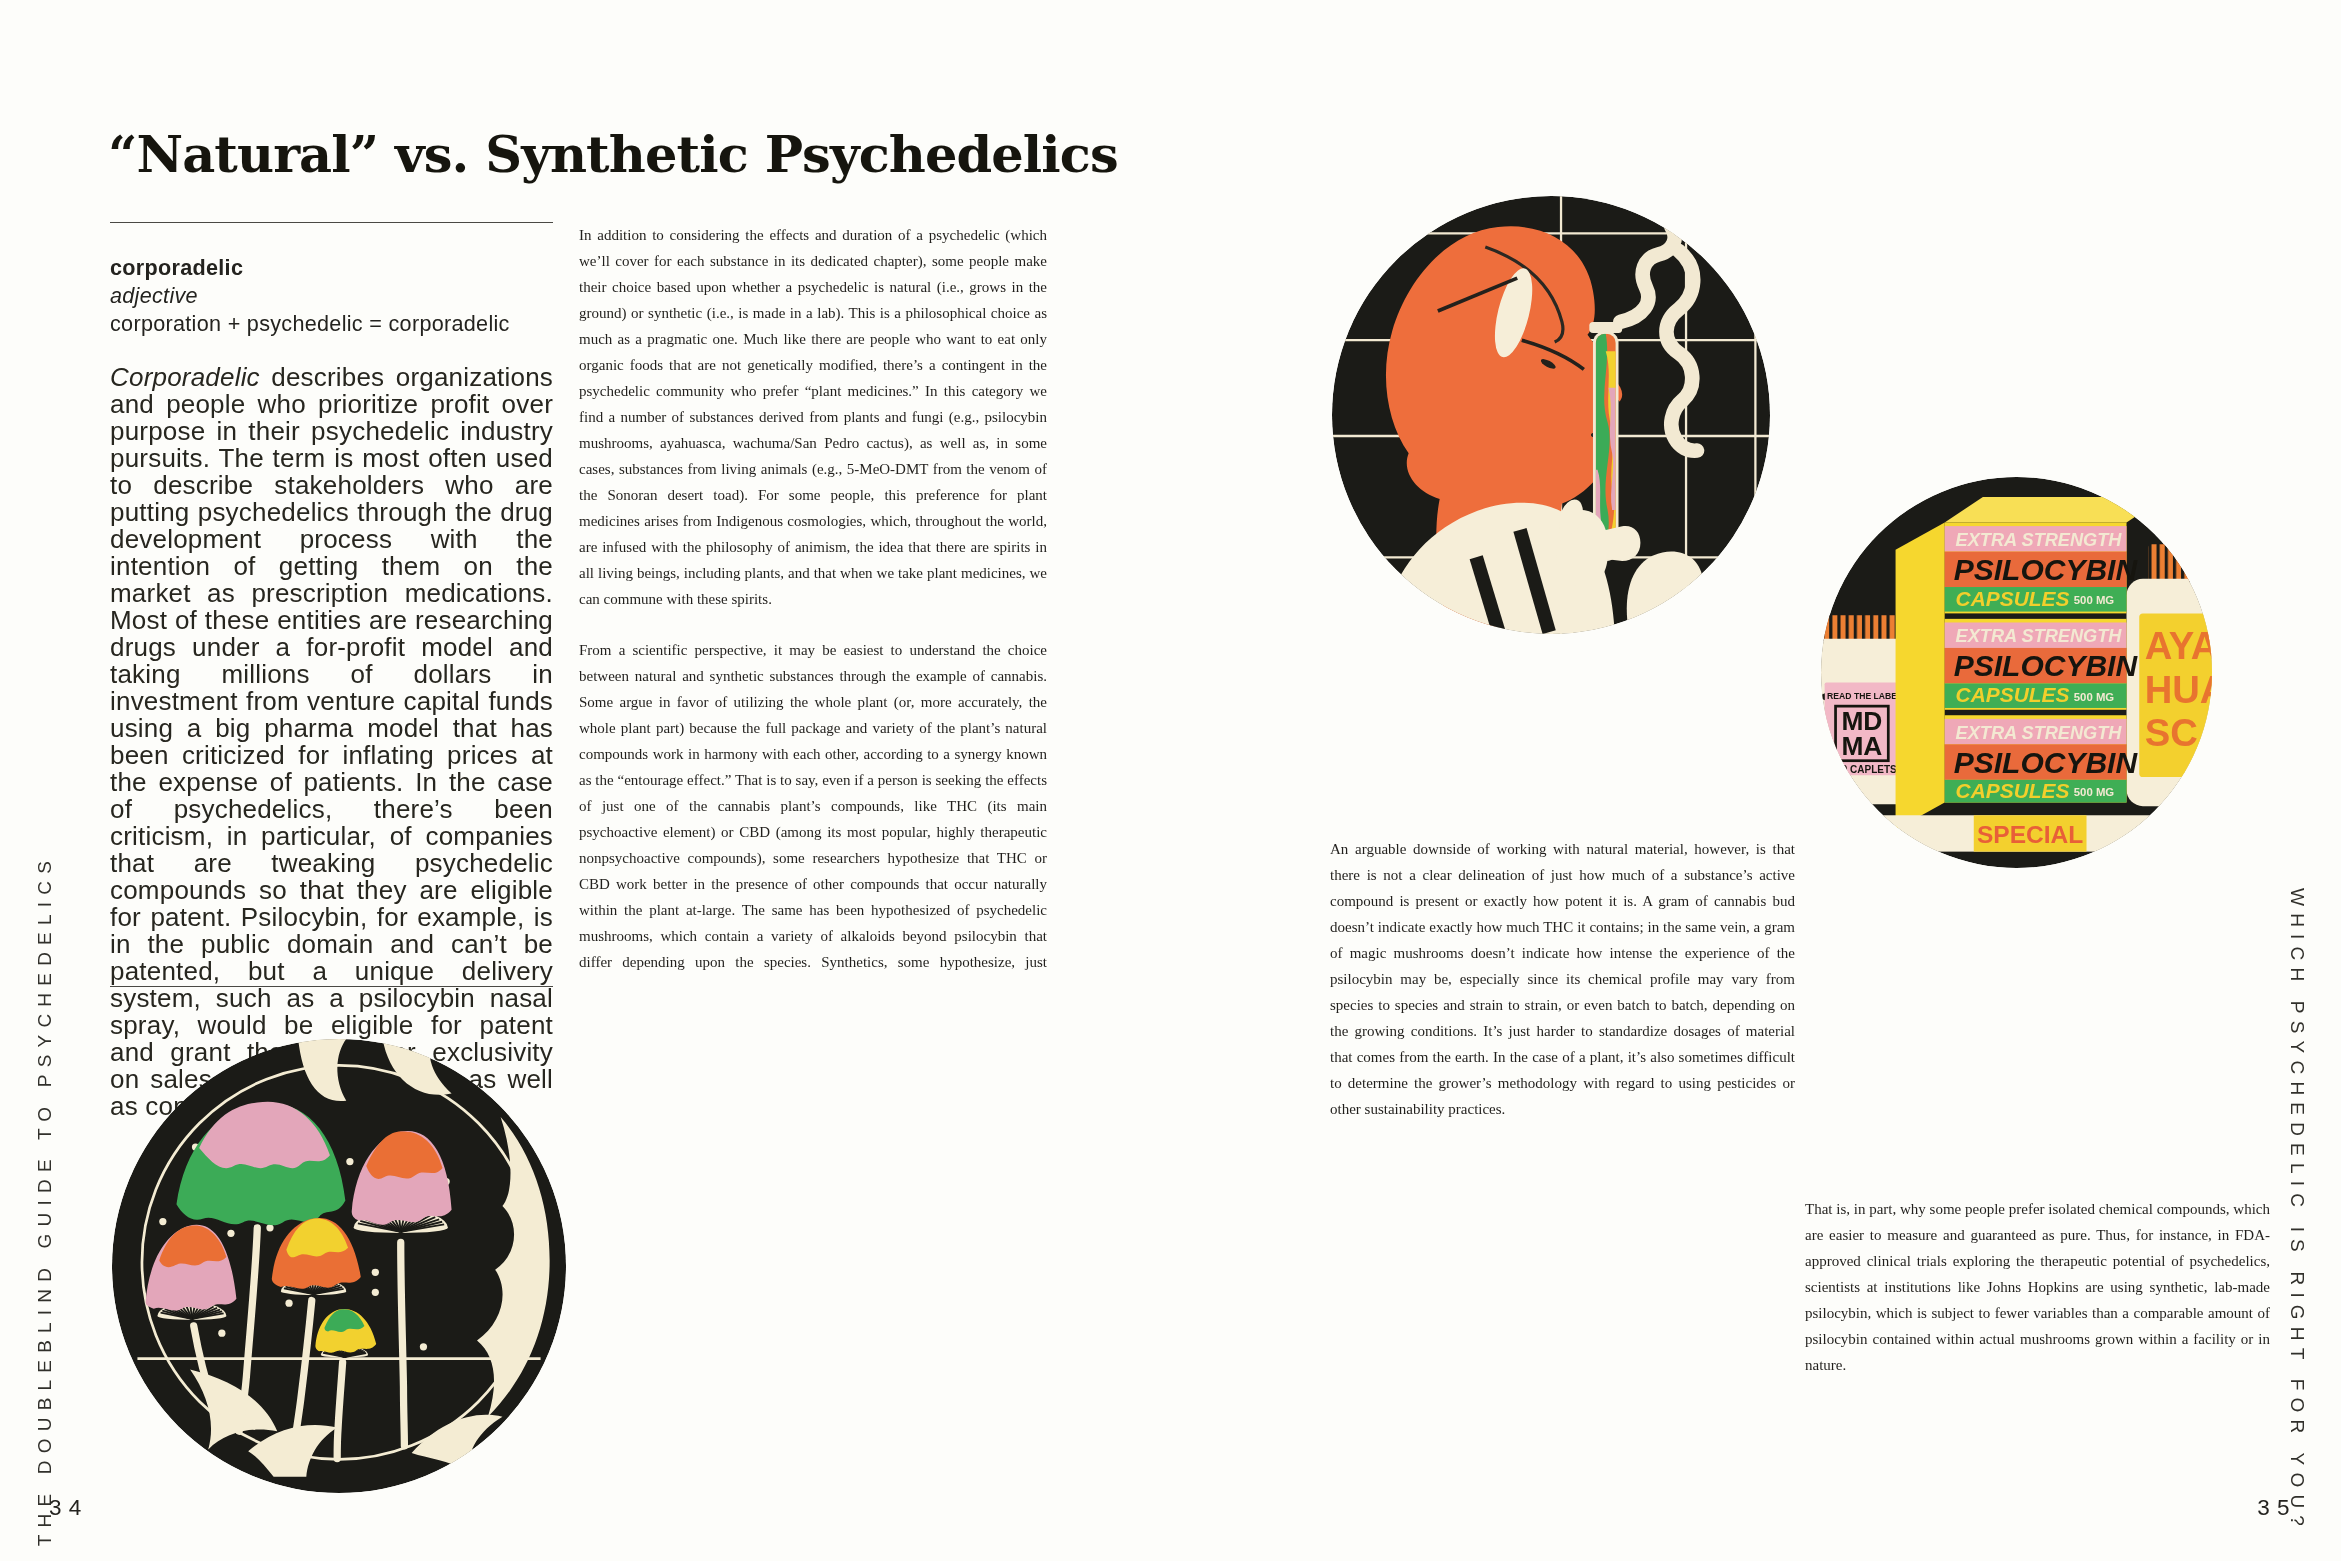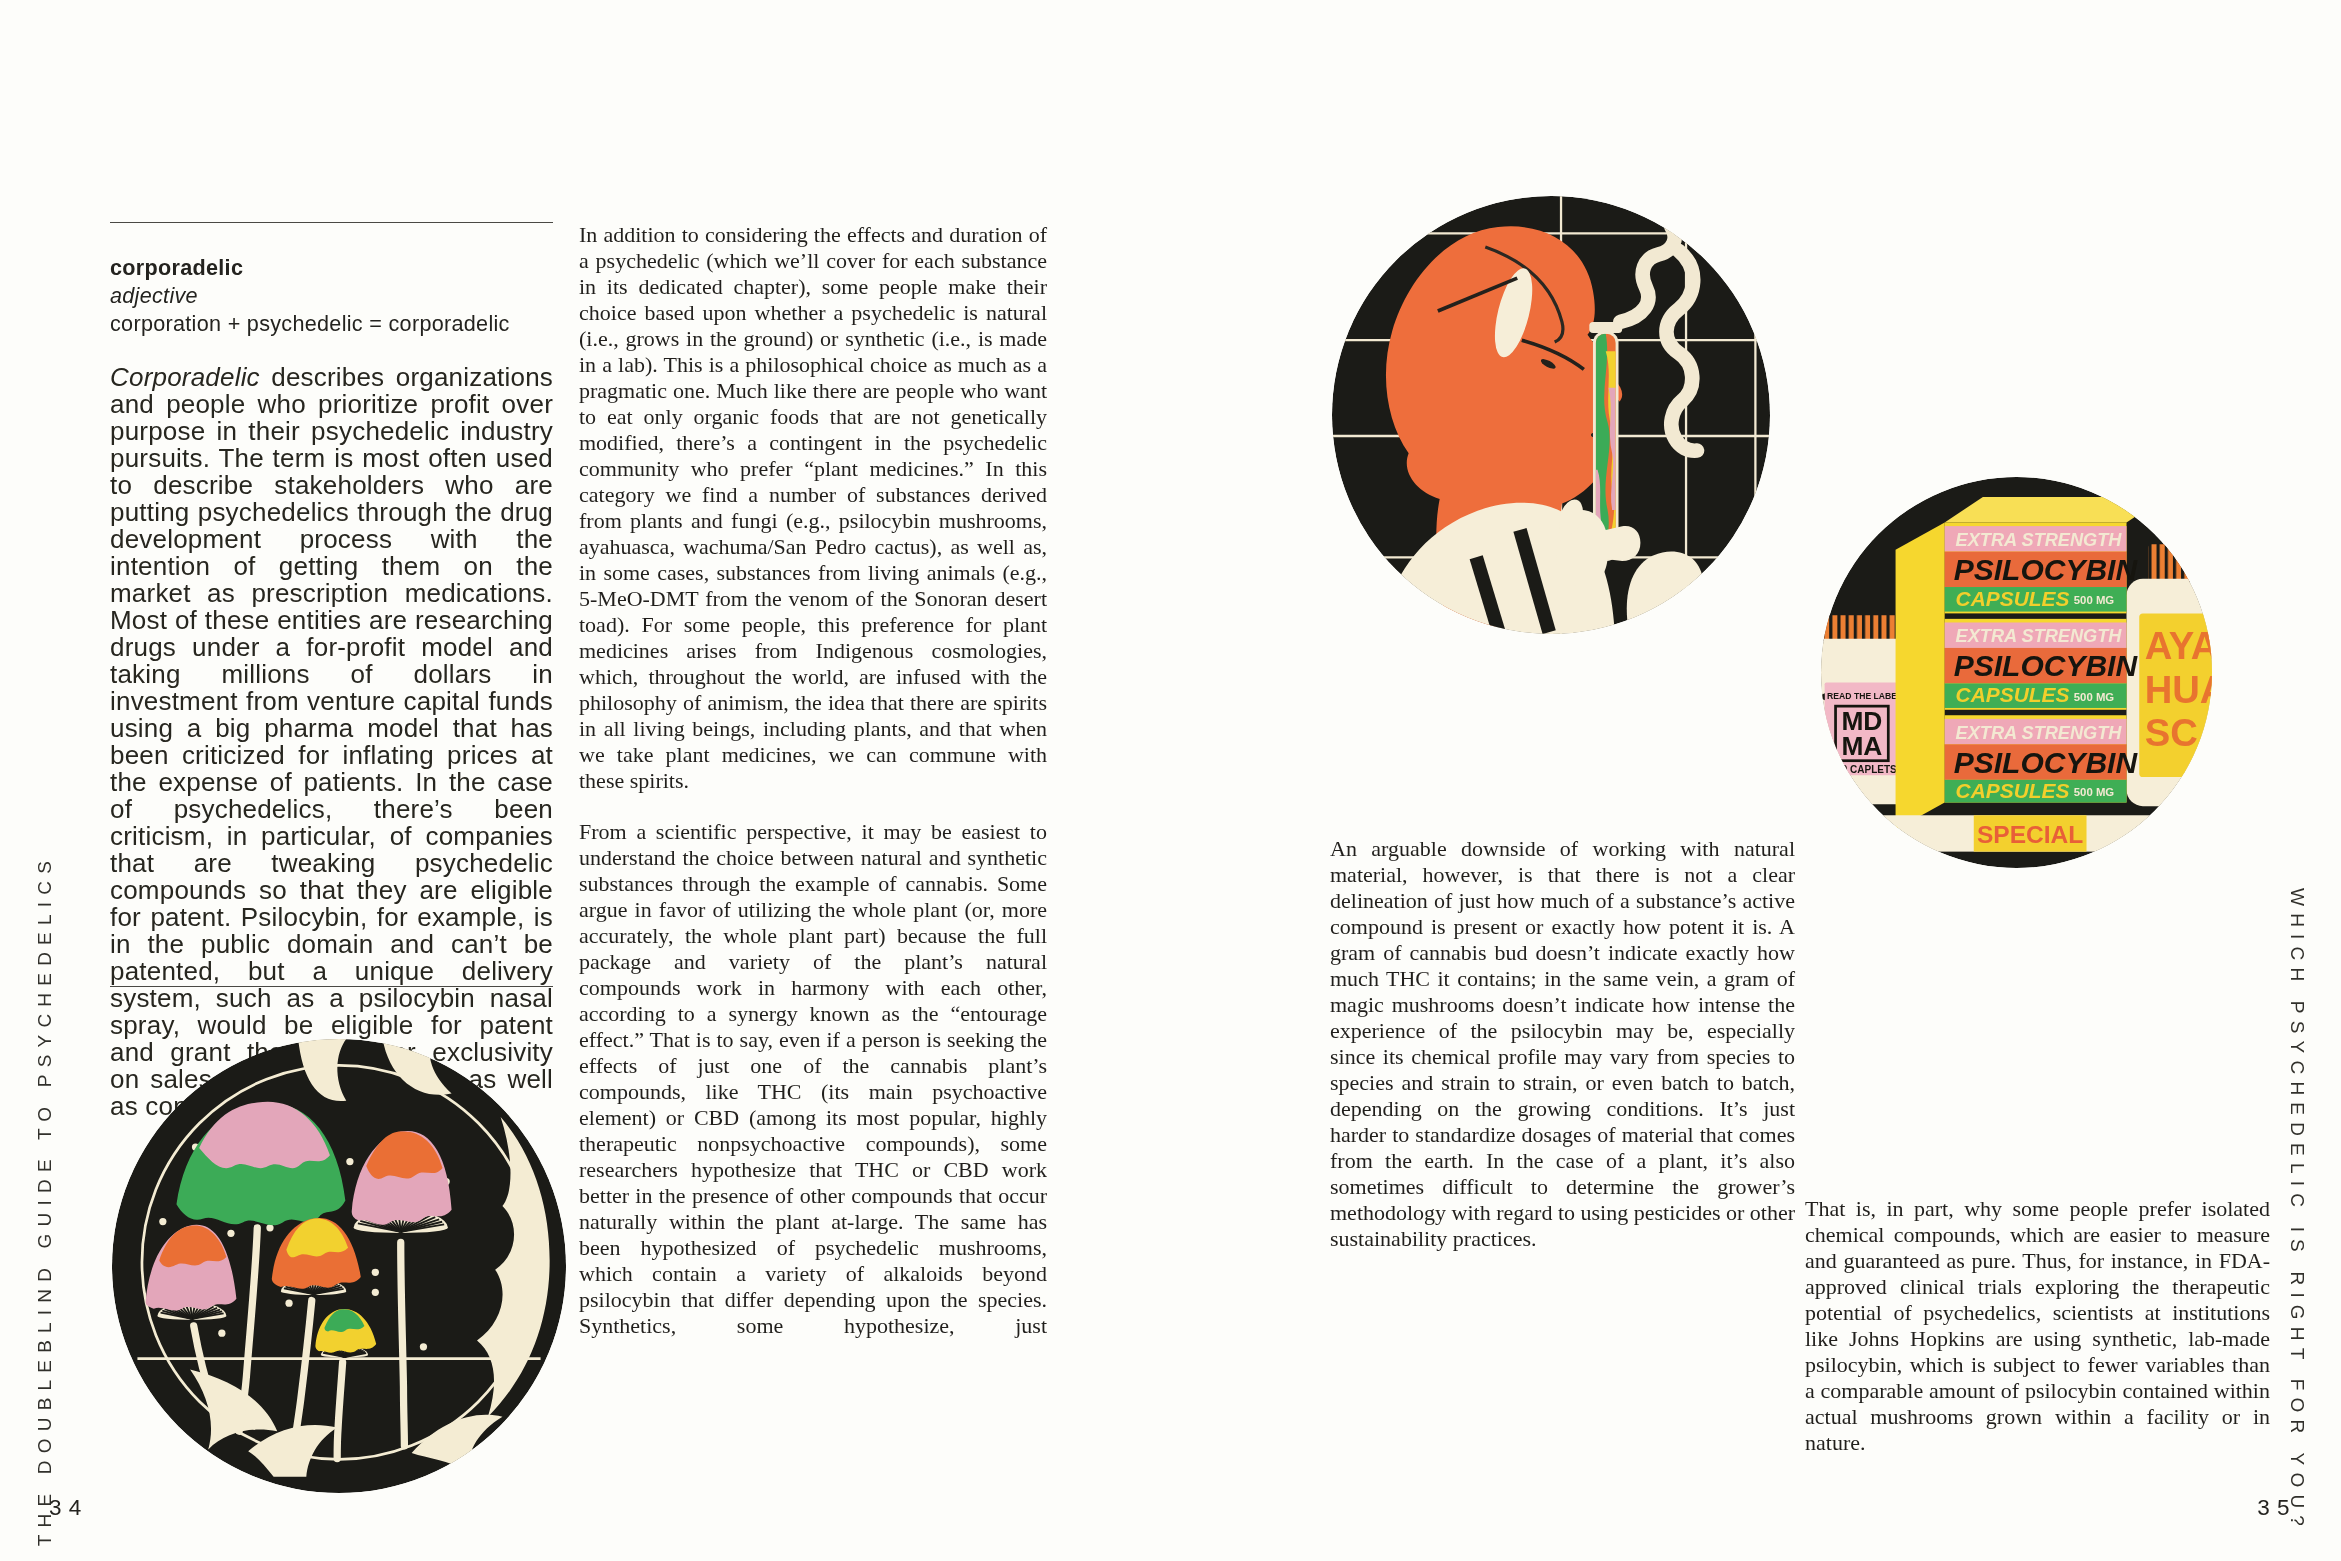--- a/index.html
+++ b/index.html
@@ -10,21 +10,21 @@
               font-size:51px;letter-spacing:-0.9px;color:#16150e;white-space:nowrap;}
   .rule{height:0;border-top:1.8px solid #4a4944;}
   .definition{left:110px;top:254px;width:443px;font-family:"Liberation Sans",sans-serif;
               font-size:21.6px;line-height:28px;color:#24231f;letter-spacing:0.3px;}
   .def-term{font-weight:bold;}
   .def-pos{font-style:italic;}
   .sidebar-body{left:110px;top:364px;width:443px;font-family:"Liberation Sans",sans-serif;
                 font-size:26px;line-height:27px;text-align:justify;color:#27261f;
                 letter-spacing:0.2px;hyphens:auto;}
   .sidebar-body .lead{font-style:italic;}
-  .serifcol{font-size:22px;line-height:26px;text-align:justify;hyphens:auto;color:#211f1c;}
+  .serifcol{font-size:15px;line-height:26px;text-align:justify;hyphens:auto;color:#211f1c;}
   .serifcol p{margin:0;}
   .serifcol p + p{margin-top:25px;}
   .serifcol p.cont{text-align-last:justify;}
   .col-mid{left:579px;top:222px;width:468px;}
   .col-r1{left:1330px;top:836px;width:465px;}
   .col-r2{left:1805px;top:1196px;width:465px;}
   .spine{font-family:"Liberation Sans",sans-serif;font-size:19px;letter-spacing:7.2px;
          color:#31302b;writing-mode:vertical-rl;white-space:nowrap;}
   .spine-left{left:34px;top:854px;transform:rotate(180deg);}
   .spine-right{left:2286px;top:888px;}
@@ -32,20 +32,21 @@
   .pn-left{left:49px;top:1495px;}
   .pn-right{left:2241px;top:1495px;width:72px;text-align:center;}
   svg{display:block;}
   .illo-text{font-family:"Liberation Sans",sans-serif;}
 </style>
 </head>
 <body>
 
 <div class="spread">
 
+  <h1 class="abs page-title">“Natural” vs. Synthetic Psychedelics</h1>
 
   <div class="abs rule" style="left:110px;top:222px;width:443px;"></div>
 
   <div class="abs definition">
     <div class="def-term">corporadelic</div>
     <div class="def-pos">adjective</div>
     <div class="def-eq">corporation + psychedelic = corporadelic</div>
   </div>
 
   <div class="abs sidebar-body"><span class="lead">Corporadelic</span><span> describes organizations and people who prioritize profit over purpose in their psychedelic industry pursuits. The term is most often used to describe stakeholders who are putting psychedelics through the drug development process with the intention of getting them on the market as prescription medications. Most of these entities are researching drugs under a for-profit model and taking millions of dollars in investment from venture capital funds using a big pharma model that has been criticized for inflating prices at the expense of patients. In the case of psychedelics, there’s been criticism, in particular, of companies that are tweaking psychedelic compounds so that they are eligible for patent. Psilocybin, for example, is in the public domain and can’t be patented, but a unique delivery system, such as a psilocybin nasal spray, would be eligible for patent and grant the developer exclusivity on sales for a period of time as well as control over pricing.</span></div>

